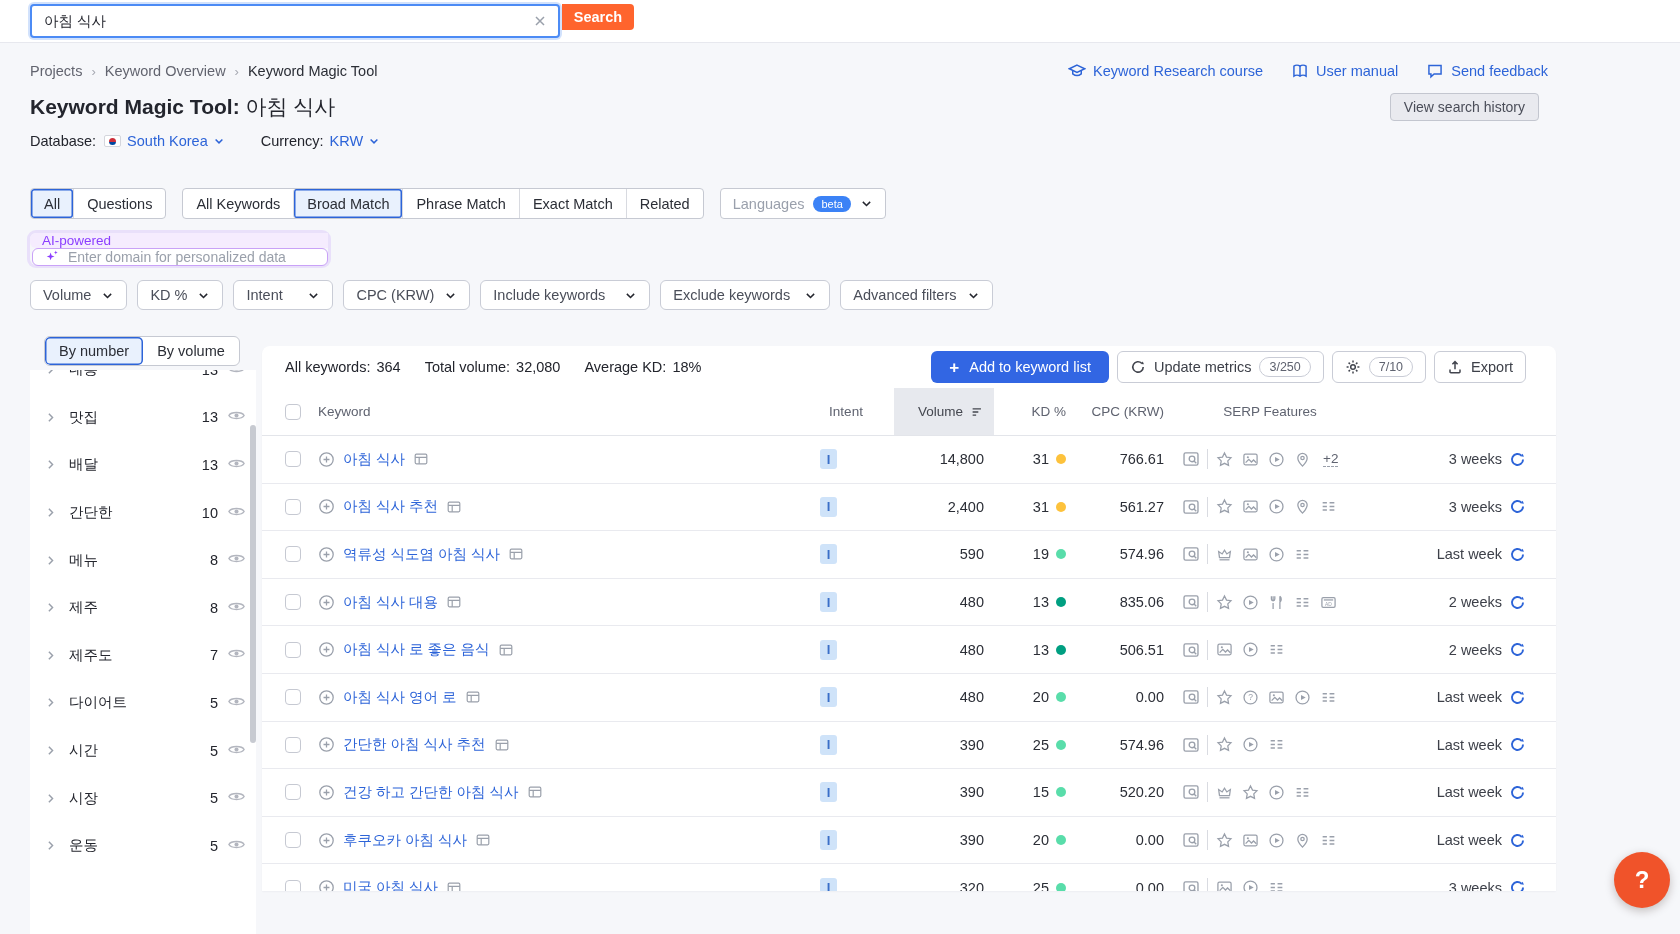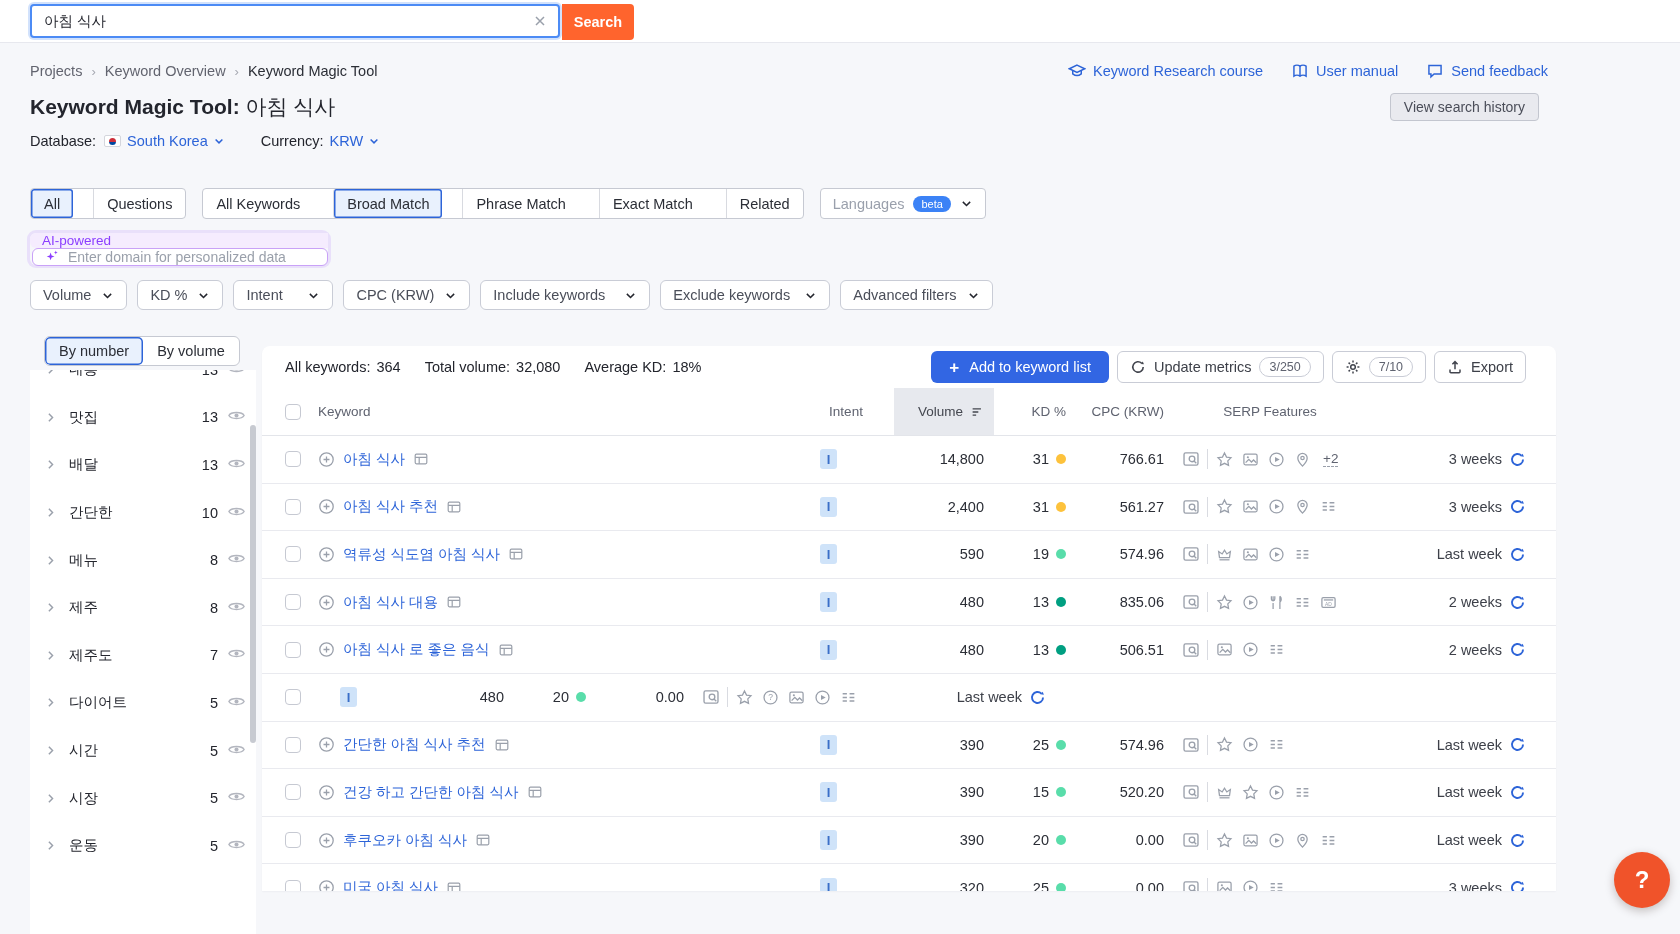--- a/index.html
+++ b/index.html
@@ -11,41 +11,41 @@
     color:#2b2e36; font-size:14.5px;
   }
   .icn { display:inline-flex; align-items:center; justify-content:center; }
   .icn svg { display:block; }
 
   
   .topbar { position:absolute; left:0; top:0; width:1680px; height:43px; background:#fff; border-bottom:1px solid #e7e8ee; z-index:5; }
   .search-wrap { position:absolute; left:30px; top:4px; display:flex; align-items:stretch; }
   .search-input { width:530px; height:34px; background:#fff; border:2px solid #4c8bf5; box-shadow:0 0 0 2px rgba(76,139,245,.25); border-radius:4px; display:flex; align-items:center; padding:0 10px 0 12px; }
   .search-input .q { flex:1; font-size:14.5px; color:#23252d; }
-  .search-btn { margin-left:2px; width:72px; height:36px; background:#ff642d; border:none; border-radius:0 4px 4px 0; color:#fff; font-weight:bold; font-size:14.5px; display:flex; align-items:center; justify-content:center; cursor:pointer; font-family:inherit;text-align:right; }
+  .search-btn { margin-left:2px; width:72px; height:26px; background:#ff642d; border:none; border-radius:0 4px 4px 0; color:#fff; font-weight:bold; font-size:14.5px; display:flex; align-items:center; justify-content:center; cursor:pointer; font-family:inherit;text-align:right; }
 
   
   .breadcrumb { position:absolute; left:30px; top:63px; display:flex; align-items:center; gap:9px; font-size:14.5px; color:#62646f; }
   .breadcrumb .sep { color:#a7aab3; font-size:13px; }
   .breadcrumb .last { color:#2b2e36; }
   .hdr-links { position:absolute; right:132px; top:62px; display:flex; align-items:center; gap:28px; }
   .hdr-link { display:flex; align-items:center; gap:7px; color:#2d64d8; font-size:14.5px; cursor:pointer; }
 
   .page-title { position:absolute; left:30px; top:93px; font-size:21px; font-weight:bold; color:#23252d; }
   .page-title .q { font-weight:normal; }
   .history-btn { position:absolute; right:141px; top:93px; height:28px; padding:0 13px; background:#e9eaef; border:1px solid #c3c6cf; border-radius:4px; color:#4a4d58; font-size:14px; display:flex; align-items:center; cursor:pointer; font-family:inherit; }
 
   .db-row { position:absolute; left:30px; top:133px; display:flex; align-items:center; font-size:14.5px; color:#23252d; }
   .db-row .blue { color:#2d64d8; display:flex; align-items:center; gap:5px; cursor:pointer; }
   .flag-kr { width:17px; height:12px; background:#fff; border:1px solid #d4d6dd; border-radius:2px; display:inline-flex; align-items:center; justify-content:center; margin:0 6px 0 8px; }
   .flag-kr i { width:7px; height:7px; border-radius:50%; background:linear-gradient(to bottom,#cd2e3a 50%,#0047a0 50%); }
 
   
   .tabs-row { position:absolute; left:30px; top:188px; display:flex; align-items:center; gap:16px; height:31px; }
-  .seg { display:flex; height:31px; background:#fff; border:1px solid #c6c9d2; border-radius:4px; overflow:hidden;gap:20px; }
+  .seg { display:flex; height:31px; background:#fff; border:1px solid #c6c9d2; border-radius:4px; overflow:hidden; }
   .seg-item { padding:0 13px; display:flex; align-items:center; font-size:14.5px; color:#2b2e36; border-left:1px solid #d8dae0; cursor:pointer; white-space:nowrap; }
   .seg-item:first-child { border-left:none; }
   .seg-item.active { background:#e9f1fd; box-shadow:inset 0 0 0 1.5px #2d64d8; border-radius:3px; }
   .lang-dd { height:31px; background:#fff; border:1px solid #c6c9d2; border-radius:4px; display:flex; align-items:center; gap:9px; padding:0 12px; cursor:pointer; }
   .lang-dd .lbl { color:#9aa0ac; font-size:14.5px; }
   .beta-badge { background:#3b82f6; color:#fff; font-size:11px; padding:2px 8px; border-radius:999px; }
 
   
   .ai-row { position:absolute; left:30px; top:233px; display:flex; align-items:stretch; height:32px; border-radius:6px; box-shadow:0 0 0 3px rgba(139,61,255,.12);flex-direction:column; }
   .ai-label { background:#f5ecfe; color:#8b3dff; font-size:13.5px; display:flex; align-items:center; padding:0 12px; border-radius:6px 0 0 6px; }
@@ -946,20 +946,37 @@
                 <path d="M14 5.3l-3.2-.3 2.1-2.5z" fill="#2d64d8"></path>
               </svg>
             </span>
           </span>
         </div>
   </div>
       <div class="trow">
     <div class="c-check">
           <span class="cb"></span>
         </div>
+    <div class="c-kw">
+          <span class="kw-cell">
+      <span class="icn">
+              <svg width="17" height="17" viewBox="0 0 16 16" fill="none" stroke="#9aa0ab" stroke-width="1.2">
+                <circle cx="8" cy="8" r="6.3"></circle>
+                <path d="M8 5.2v5.6M5.2 8h5.6"></path>
+              </svg>
+            </span>
+      <a class="kw-link">아침 식사 영어 로</a>
+      <span class="icn">
+              <svg width="16" height="16" viewBox="0 0 16 16" fill="none" stroke="#9aa0ab" stroke-width="1.2">
+                <rect x="2.2" y="3.2" width="11.6" height="9.6" rx="1.2"></rect>
+                <path d="M2.2 6.3h11.6M6.2 6.3v6.5"></path>
+              </svg>
+            </span>
+    </span>
+        </div>
     <div class="c-intent">
           <span class="intent-badge">I</span>
         </div>
     <div class="c-vol">
           <span class="num">480</span>
         </div>
     <div class="c-kd">
           <span class="num">20</span>
           <span class="kd-dot" style="background:#59ddaa"></span>
         </div>

